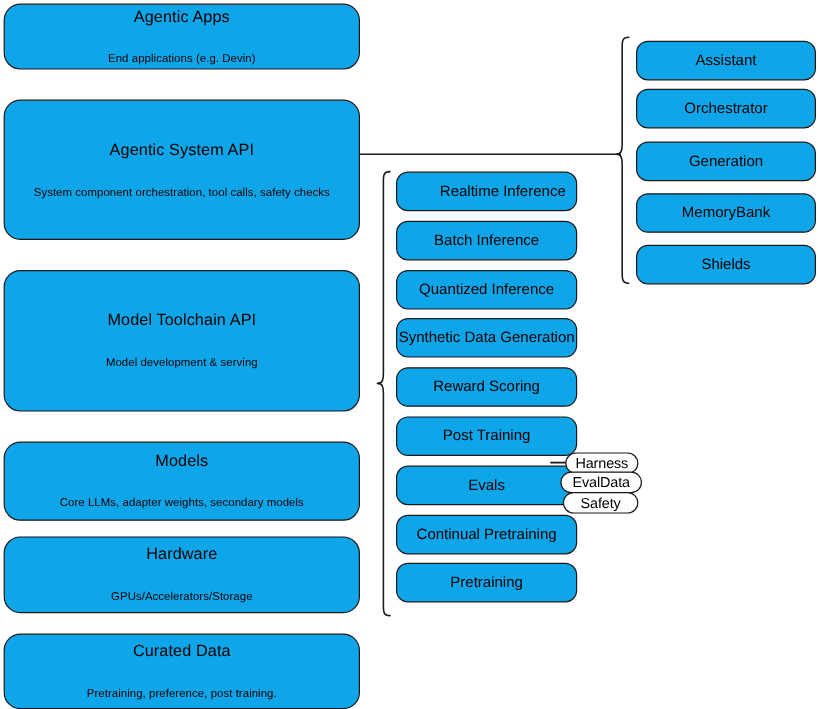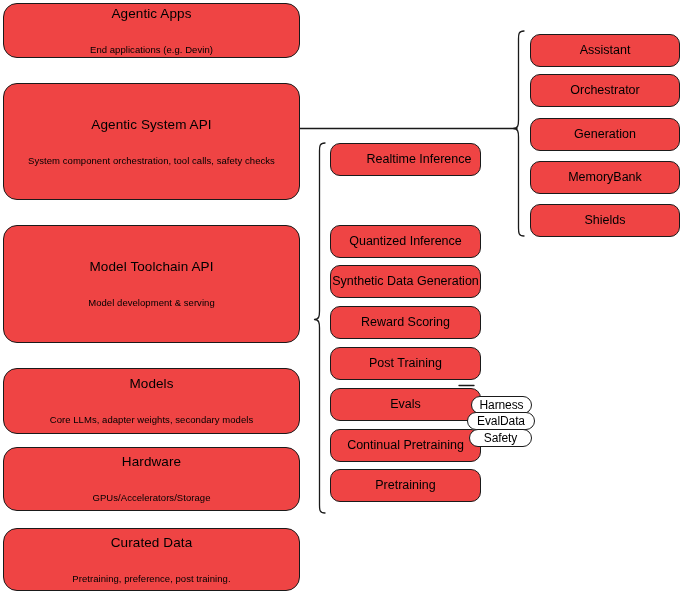--- a/index.html
+++ b/index.html
@@ -23,21 +23,21 @@
     left: 0;
     top: 0;
     width: 682px;
     height: 591px;
   }
 
   
   .node {
     position: absolute;
     box-sizing: border-box;
-    background: #ef4444;
+    background: #0ea5e9;
     border: 1.3px solid #1a1a1a;
     border-radius: 12px;
     display: flex;
     flex-direction: column;
     align-items: center;
     justify-content: center;
     text-align: center;
     line-height: 1.25;
   }
 
@@ -86,21 +86,20 @@
     box-sizing: border-box;
     background: #ffffff;
     border: 1.3px solid #1a1a1a;
     border-radius: 999px;
     display: flex;
     align-items: center;
     justify-content: center;
     font-size: 12px;
     height: 18px;
     letter-spacing: -0.1px;
-    margin-top: 19px;
   }
 
   
   #connectors {
     position: absolute;
     left: 0;
     top: 0;
     width: 682px;
     height: 591px;
     pointer-events: none;
@@ -170,20 +169,23 @@
   </div>
 
   <div class="node layer" style="top:528px; height:63px;">
     <div class="title">Curated Data</div>
     <div class="subtitle">Pretraining, preference, post training.</div>
   </div>
 
   <div class="node mid" style="top:143px;padding-left:27px;">
     <span>Realtime Inference</span>
   </div>
+  <div class="node mid" style="top:184px;">
+    <span>Batch Inference</span>
+  </div>
   <div class="node mid" style="top:265px;">
     <span>Synthetic Data Generation</span>
   </div>
   <div class="node mid" style="top:225px;">
     <span>Quantized Inference</span>
   </div>
   <div class="node mid" style="top:306px;">
     <span>Reward Scoring</span>
   </div>
   <div class="node mid" style="top:347px;">

